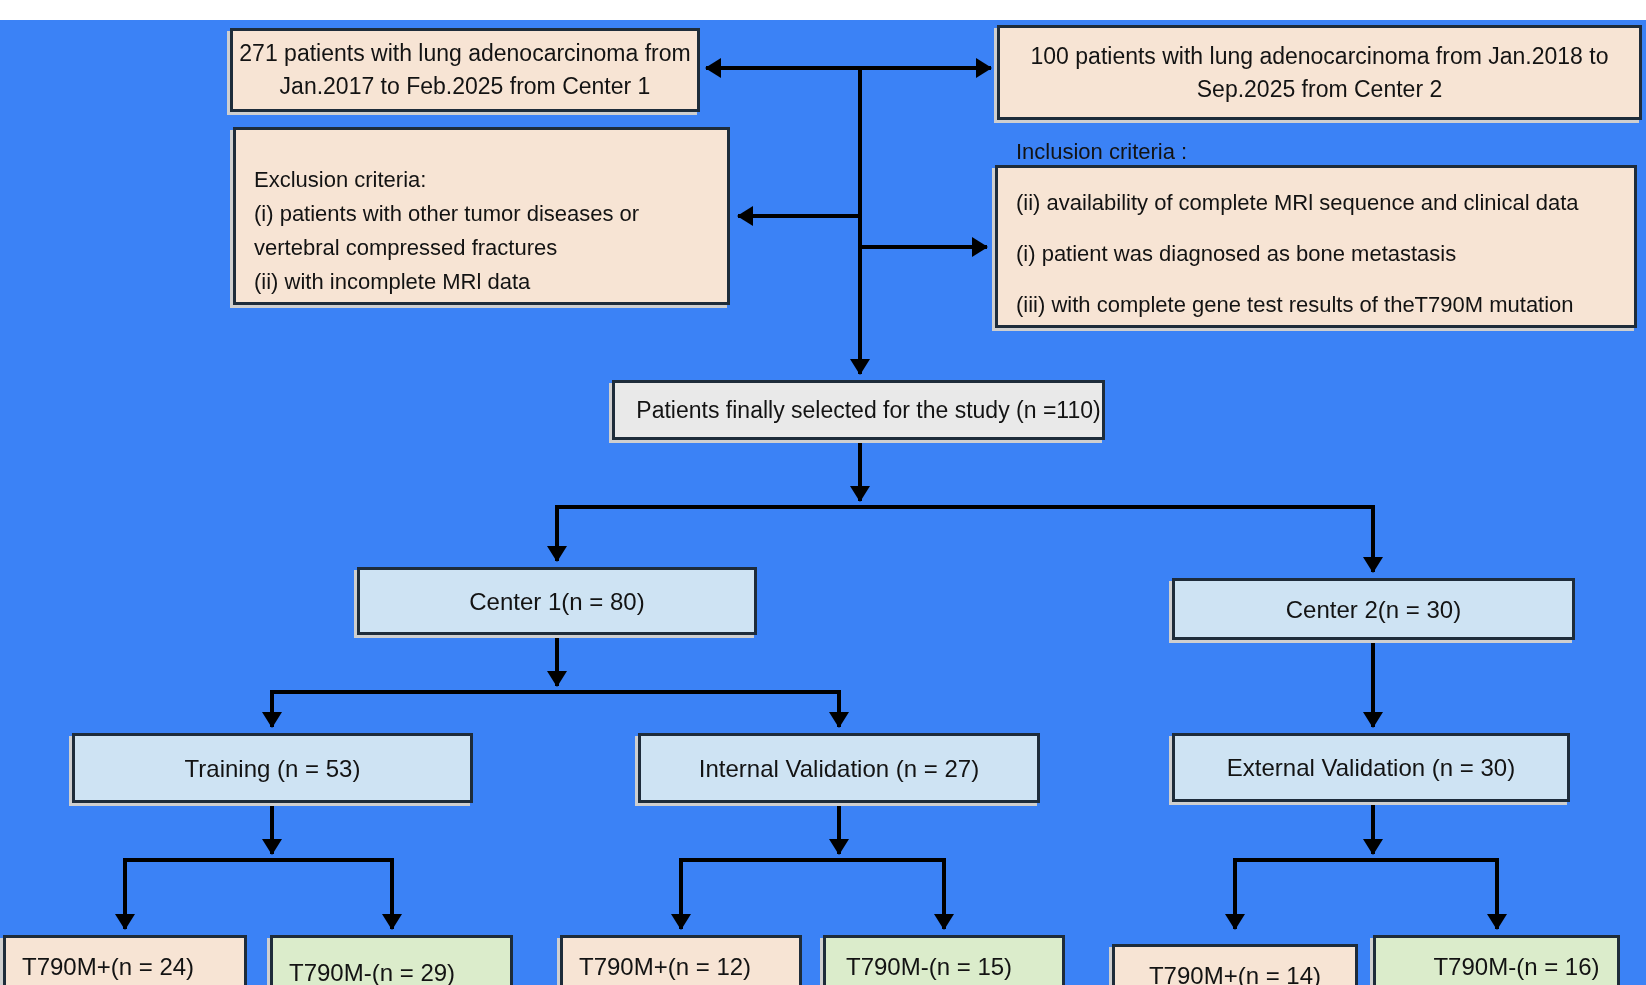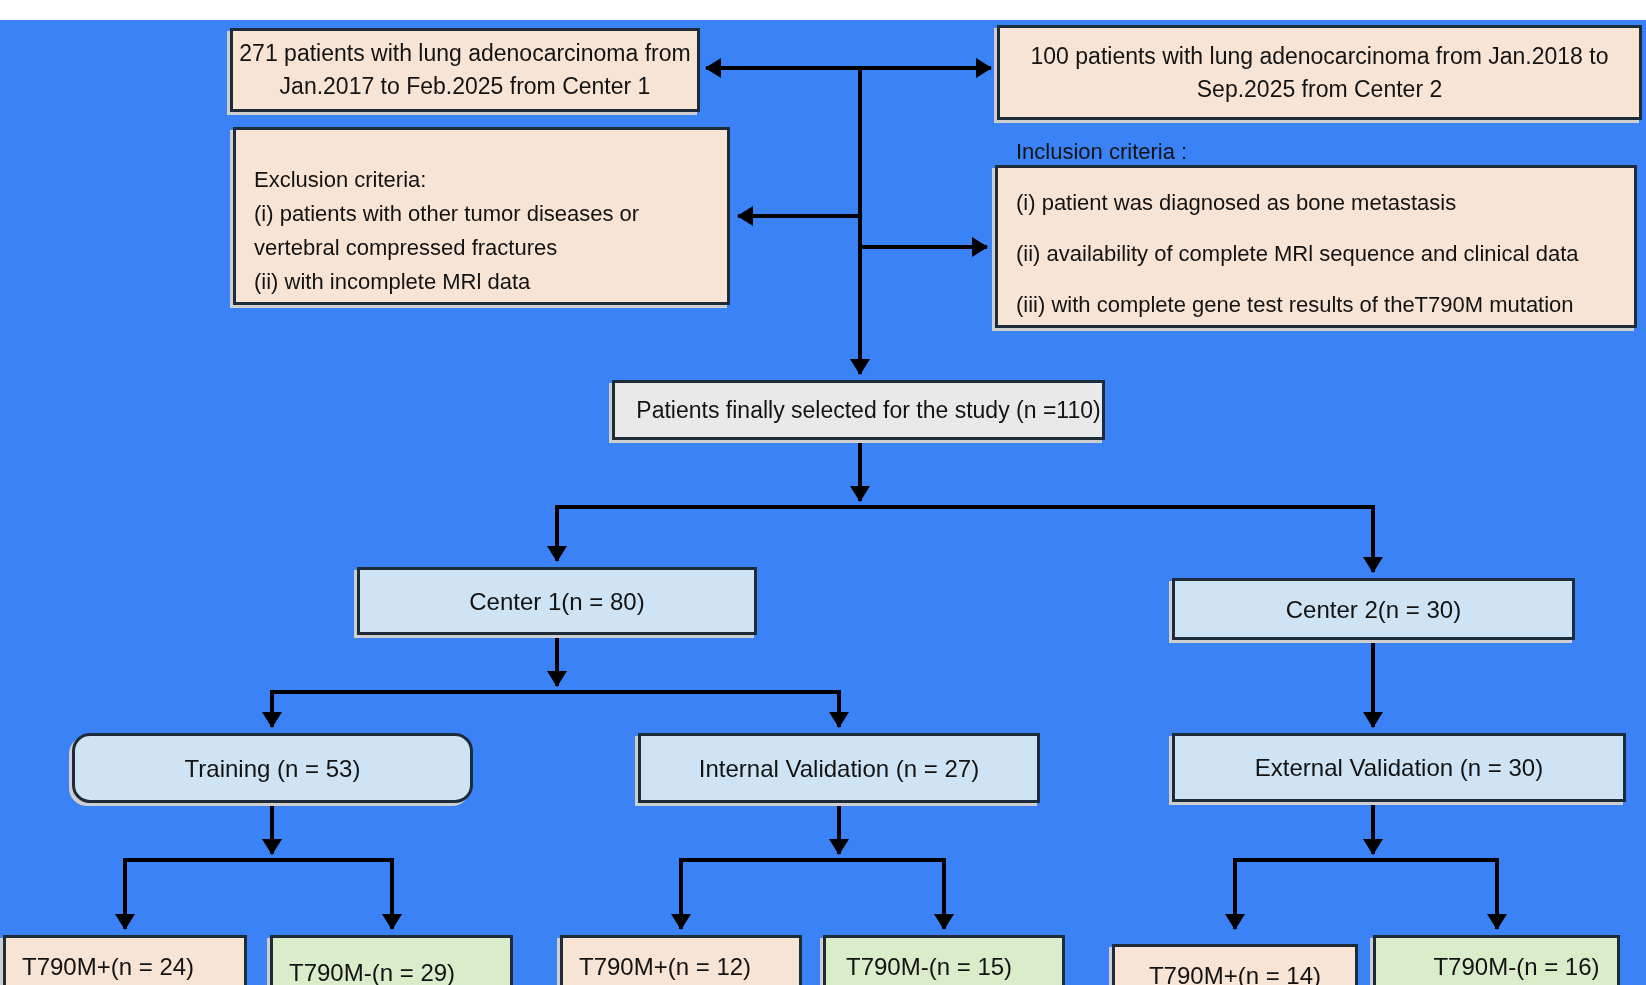--- a/index.html
+++ b/index.html
@@ -117,46 +117,46 @@
 
   <div class="box peach criteria" style="left:233px; top:107px; width:497px; height:178px;">
     <div class="line">Exclusion criteria:</div>
     <div class="line">(i) patients with other tumor diseases or</div>
     <div class="line">vertebral compressed fractures</div>
     <div class="line">(ii) with incomplete MRl data</div>
   </div>
 
   <div class="box peach criteria" style="left:995px; top:145px; width:642px; height:163px;gap:17px;">
     <div class="line">Inclusion criteria :</div>
+    <div class="line">(ii) availability of complete MRl sequence and clinical data</div>
     <div class="line">(i) patient was diagnosed as bone metastasis</div>
-    <div class="line">(ii) availability of complete MRl sequence and clinical data</div>
     <div class="line">(iii) with complete gene test results of theT790M mutation</div>
   </div>
 
   <div class="box gray" style="left:612px; top:360px; width:493px; height:60px;padding-left:20px;">
     <div>Patients finally selected for the study (n =110)</div>
   </div>
 
   <div class="box blue node-label" style="left:357px; top:547px; width:400px; height:68px;">
     <div>Center 1(n = 80)</div>
   </div>
 
   <div class="box blue node-label" style="left:1172px; top:558px; width:403px; height:62px;">
     <div>Center 2(n = 30)</div>
   </div>
 
-  <div class="box blue node-label" style="left:72px; top:713px; width:401px; height:70px;border-radius:18px;">
+  <div class="box blue node-label" style="left:72px; top:713px; width:401px; height:70px;">
     <div>Training (n = 53)</div>
   </div>
 
   <div class="box blue node-label" style="left:638px; top:713px; width:402px; height:70px;">
     <div>Internal Validation (n = 27)</div>
   </div>
 
-  <div class="box blue node-label" style="left:1172px; top:713px; width:454px; height:69px;">
+  <div class="box blue node-label" style="left:1172px; top:713px; width:398px; height:69px;">
     <div>External Validation (n = 30)</div>
   </div>
 
   <div class="box peach leaf" style="left:3px; top:915px; width:244px; height:63px;">
     <div>T790M+(n = 24)</div>
   </div>
 
   <div class="box green leaf" style="left:270px; top:915px; width:243px; height:74px;">
     <div>T790M-(n = 29)</div>
   </div>

